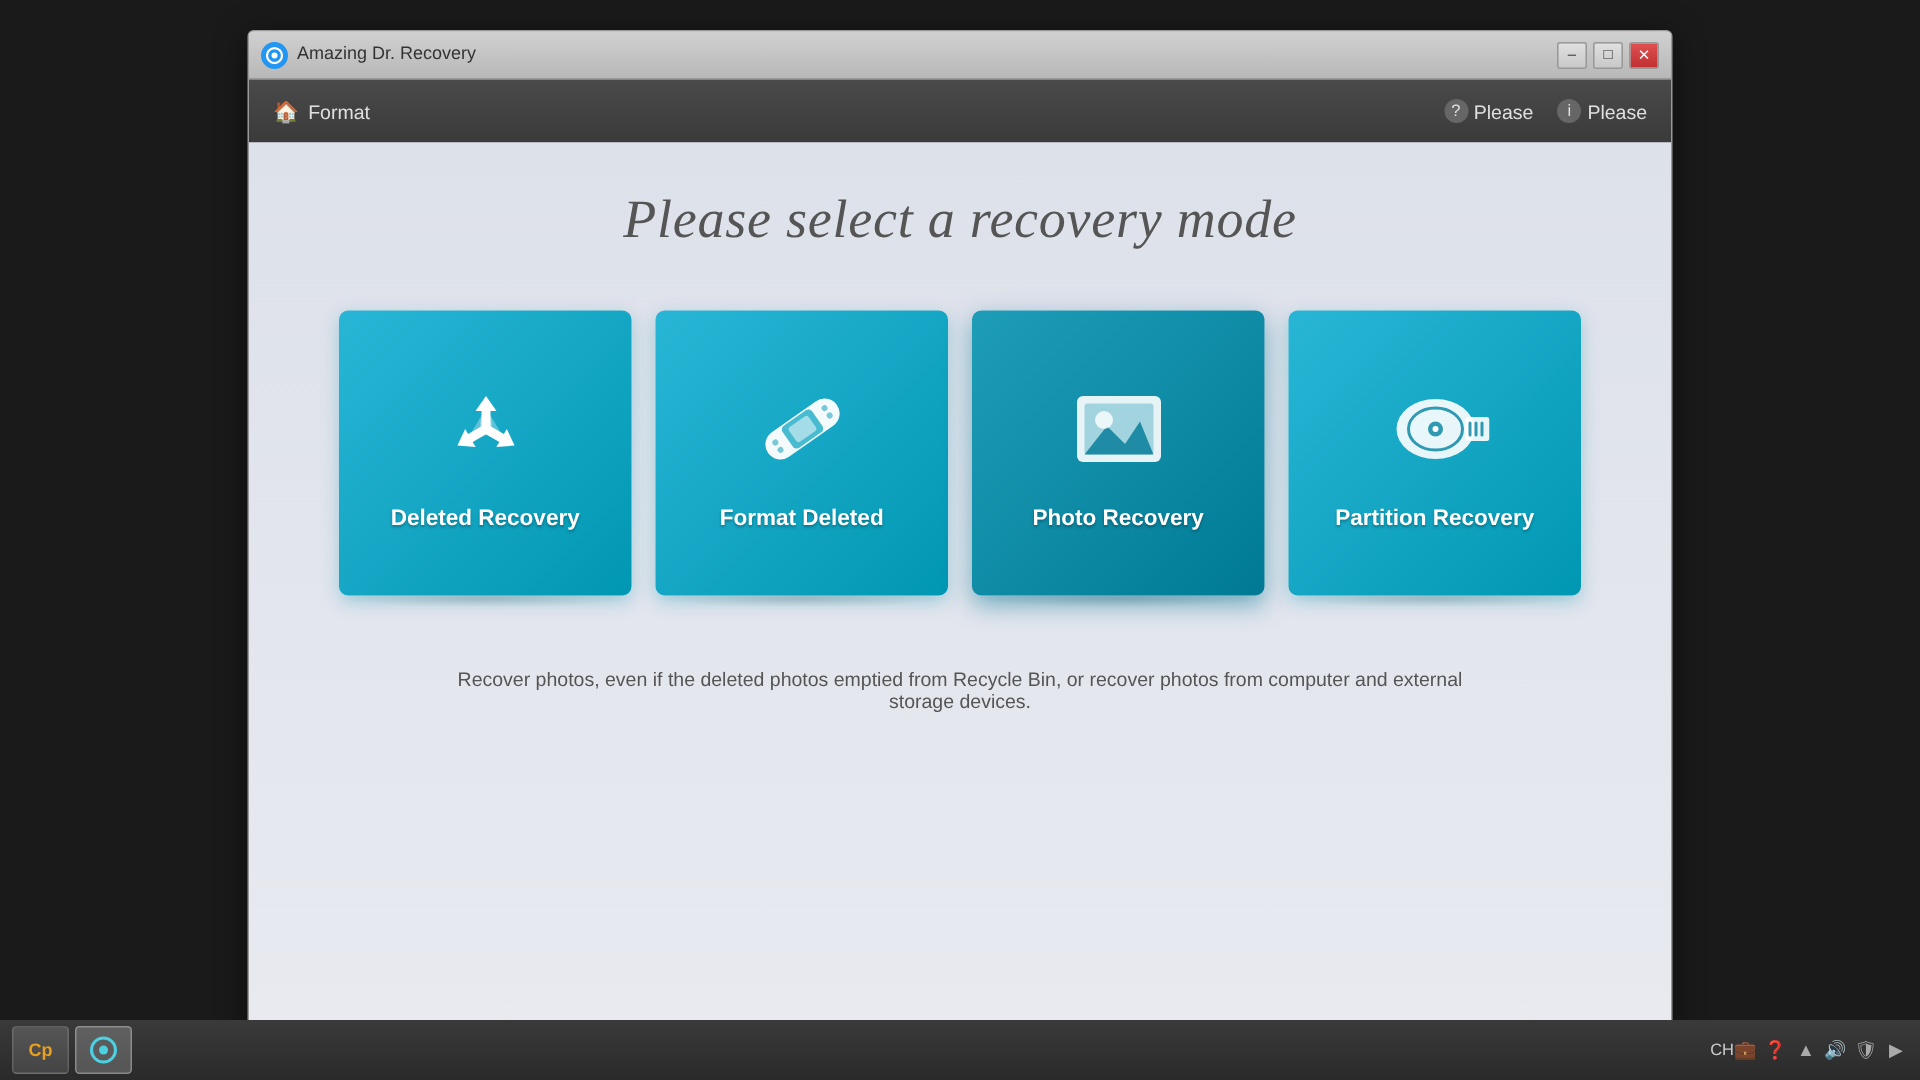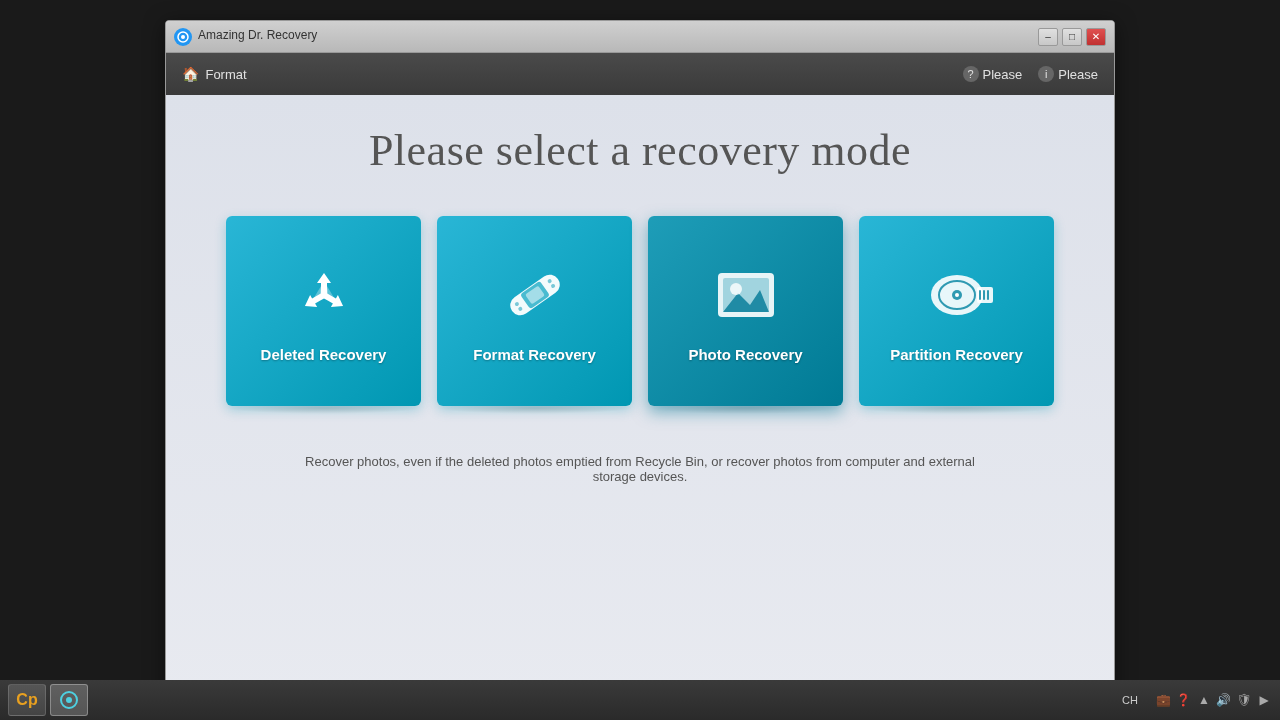--- a/index.html
+++ b/index.html
@@ -124,24 +124,25 @@
       flex: 1;
       background: linear-gradient(to bottom, #dde1ea, #e8eaf0);
       display: flex;
       flex-direction: column;
       align-items: center;
       padding: 30px 20px 20px;
       overflow: hidden;
     }
 
     .page-title {
-      font-size: 44px;
+      font-size: 36px;
       color: #555;
       font-weight: 300;
       font-family: Georgia, 'Times New Roman', serif;
+      font-style: italic;
       margin-bottom: 40px;
       letter-spacing: 0.5px;
     }
 
     
     .cards-container {
       display: flex;
       gap: 16px;
       justify-content: center;
       margin-bottom: 30px;
@@ -237,21 +238,21 @@
     }
 
     .taskbar-btn.active {
       background: rgba(255,255,255,0.2);
       border-color: rgba(255,255,255,0.3);
     }
 
     .taskbar-right {
       display: flex;
       align-items: center;
-      gap: 18px;
+      gap: 0;
       color: #ccc;
       font-size: 11px;
     }
 
     .taskbar-icons {
       display: flex;
       align-items: center;
       gap: 4px;
     }
 
@@ -357,21 +358,21 @@
 
                 <rect x="-8" y="-6" width="16" height="12" rx="2" fill="white" opacity="0.5"></rect>
 
                 <circle cx="-20" cy="-3" r="2" fill="rgba(0,150,180,0.5)"></circle>
                 <circle cx="-20" cy="3" r="2" fill="rgba(0,150,180,0.5)"></circle>
                 <circle cx="20" cy="-3" r="2" fill="rgba(0,150,180,0.5)"></circle>
                 <circle cx="20" cy="3" r="2" fill="rgba(0,150,180,0.5)"></circle>
               </g>
             </svg>
           </div>
-          <span class="card-label">Format Recovery</span>
+          <span class="card-label">Format Deleted</span>
         </div>
         <div class="card-shadow"></div>
       </div>
 
       <div style="display:flex; flex-direction:column; align-items:center;">
         <div class="recovery-card active">
           <div class="card-icon icon-photo">
             <svg width="72" height="68" viewBox="0 0 72 68" fill="none" xmlns="http://www.w3.org/2000/svg">
 
               <g transform="translate(36,34)">
@@ -420,21 +421,21 @@
 
     </div>
 
     <p class="description-text">Recover photos, even if the deleted photos emptied from Recycle Bin, or recover photos from computer and external storage devices.</p>
   </div>
 
 </div>
 
 <div class="taskbar">
   <div class="taskbar-left">
-    <div class="taskbar-btn" style="font-size:16px; font-weight:bold; color:#e8a020; background: linear-gradient(to bottom, #555, #444);">Cp</div>
+    <div class="taskbar-btn" style="font-size:12px; font-weight:bold; color:#e8a020; background: linear-gradient(to bottom, #555, #444);">Cp</div>
     <div class="taskbar-btn active">
       <svg width="20" height="20" viewBox="0 0 20 20" fill="none">
         <circle cx="10" cy="10" r="8" stroke="#4dd0e1" stroke-width="2"></circle>
         <circle cx="10" cy="10" r="3" fill="#4dd0e1"></circle>
       </svg>
     </div>
   </div>
   <div class="taskbar-right">
     <span>CH</span>
     <div class="taskbar-icons">

